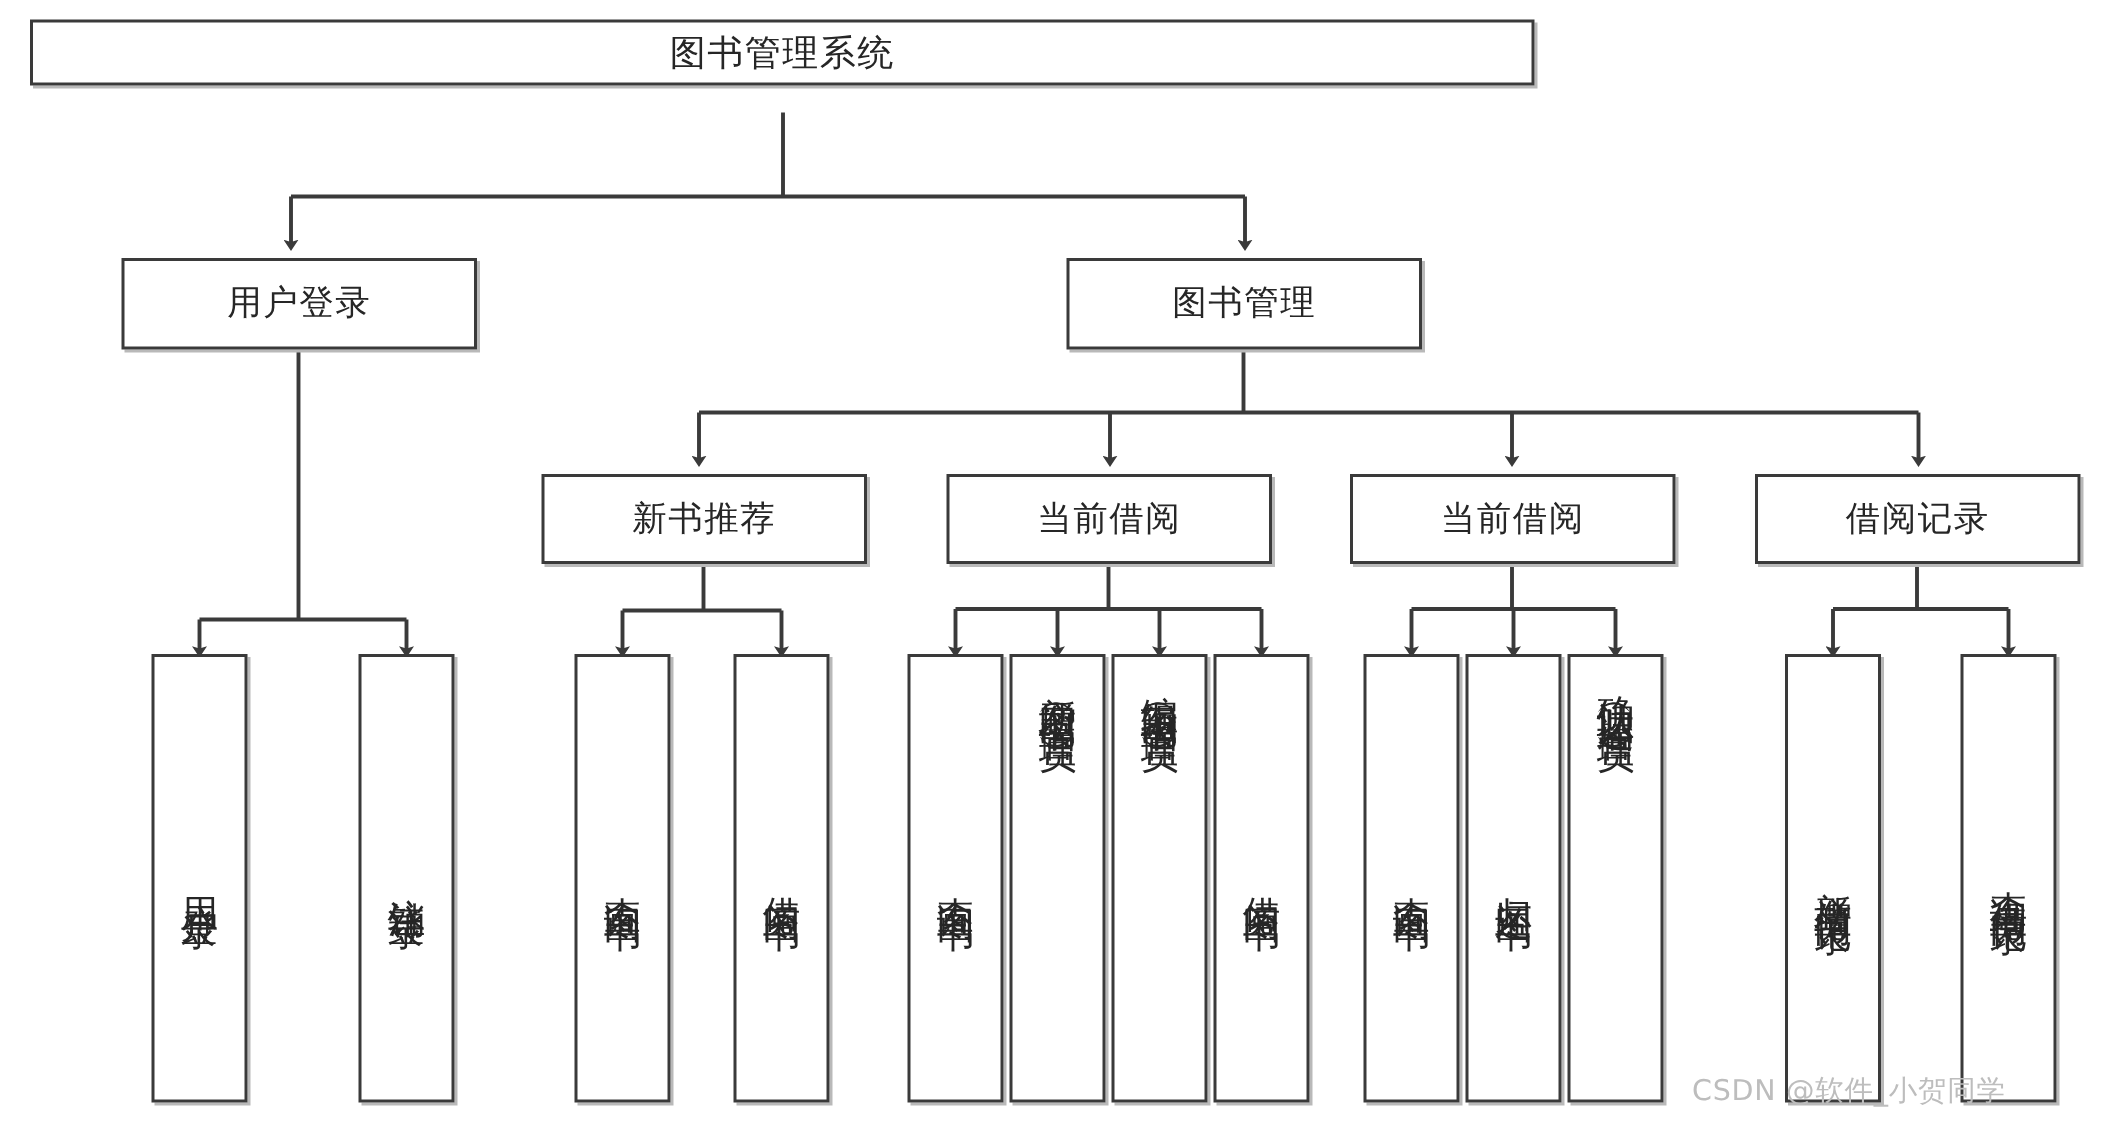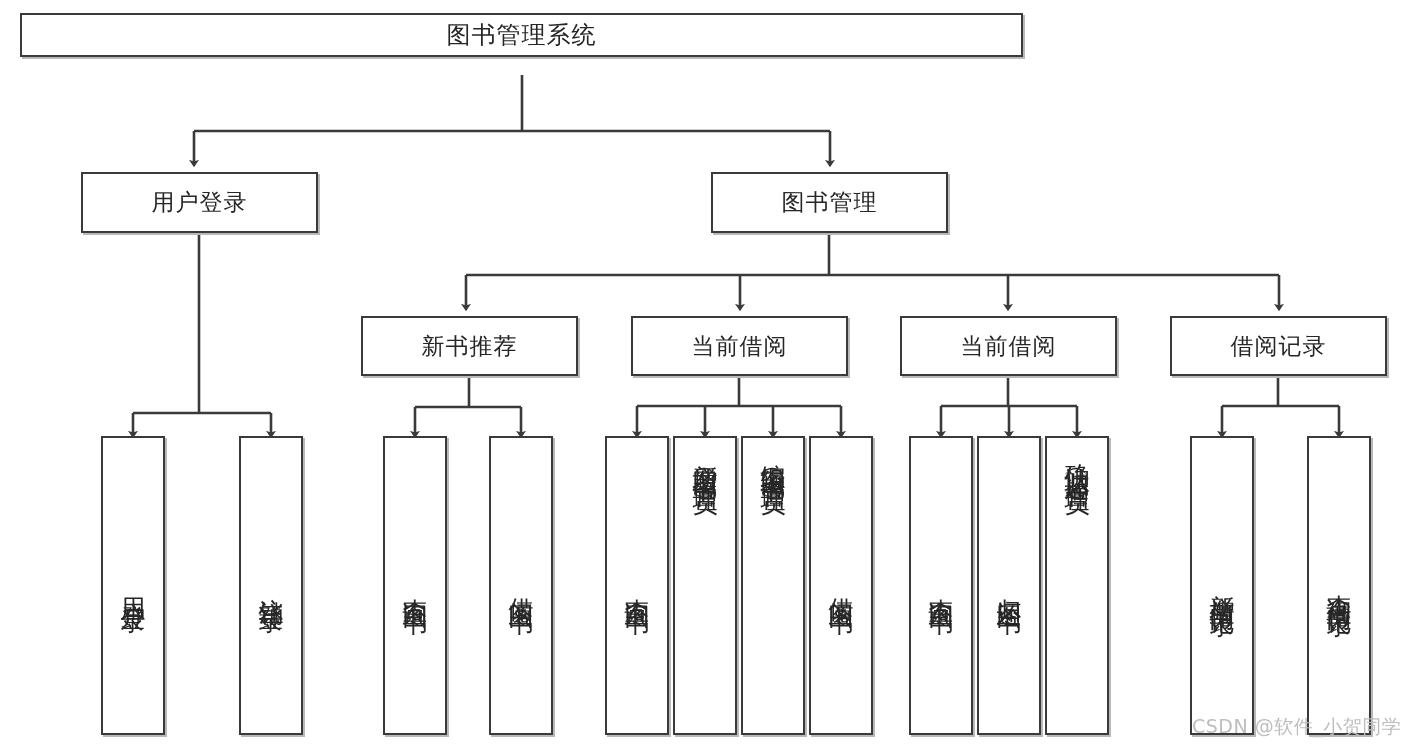--- a/index.html
+++ b/index.html
@@ -56,21 +56,21 @@
     line-height: 1.08;
     letter-spacing: 4px;
     white-space: pre;
   }
   .node.leaf.centerv {
     align-items: center;
     padding-top: 0;
   }
   .watermark {
     position: absolute;
-    left: 1192px;
+    left: 1128px;
     top: 714px;
     font-size: 19px;
     color: #bdbdbd;
     white-space: nowrap;
     letter-spacing: 0.5px;
   }
 </style>
 </head>
 <body>
 

